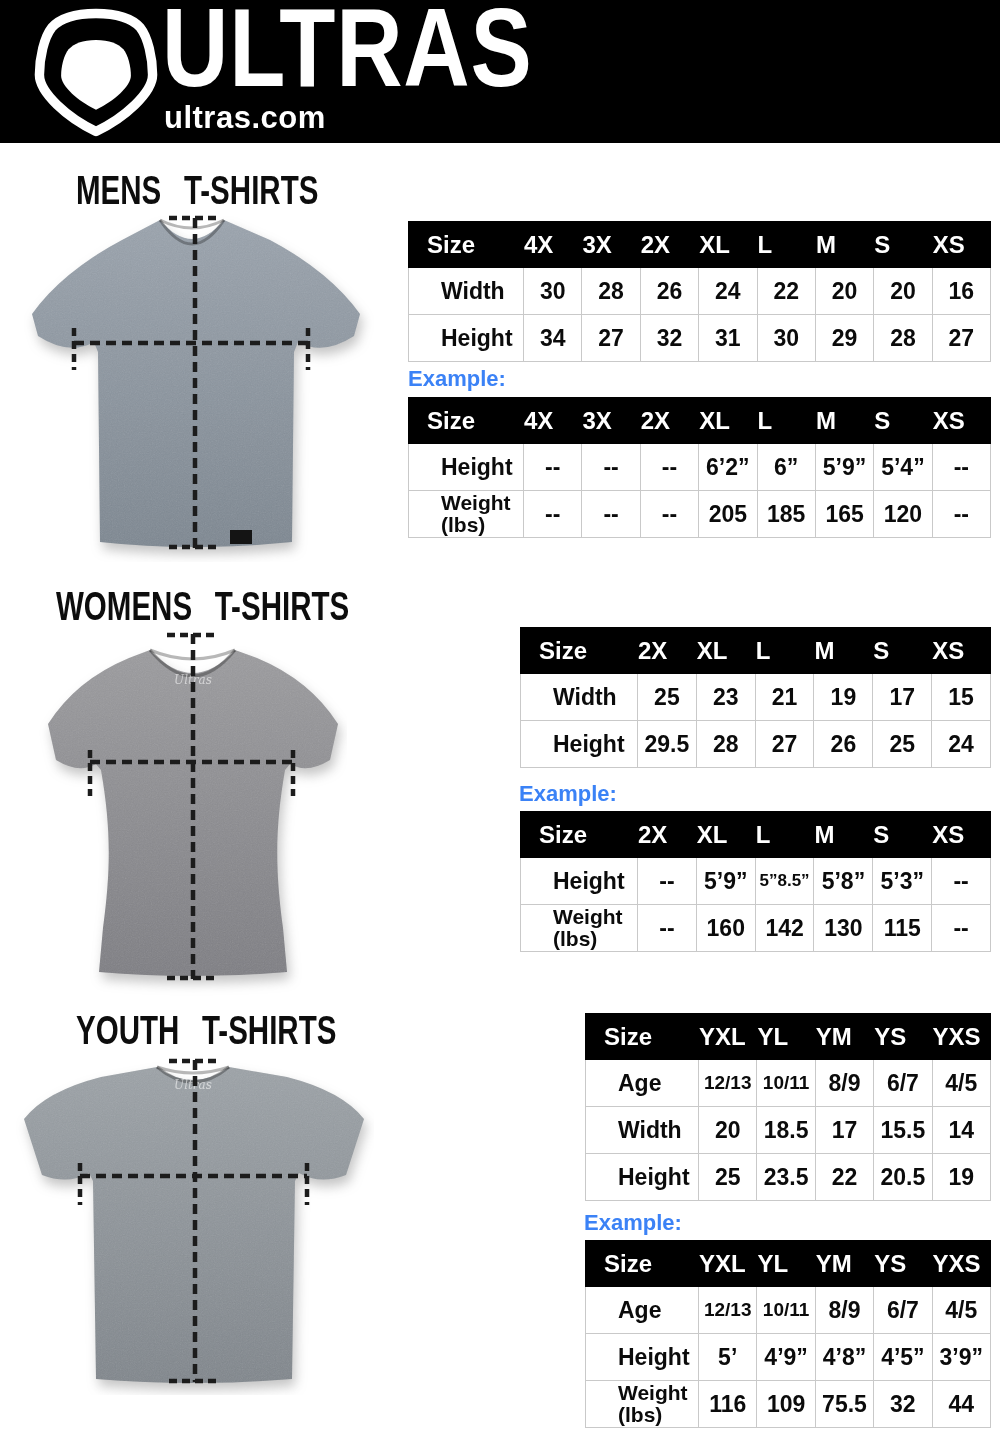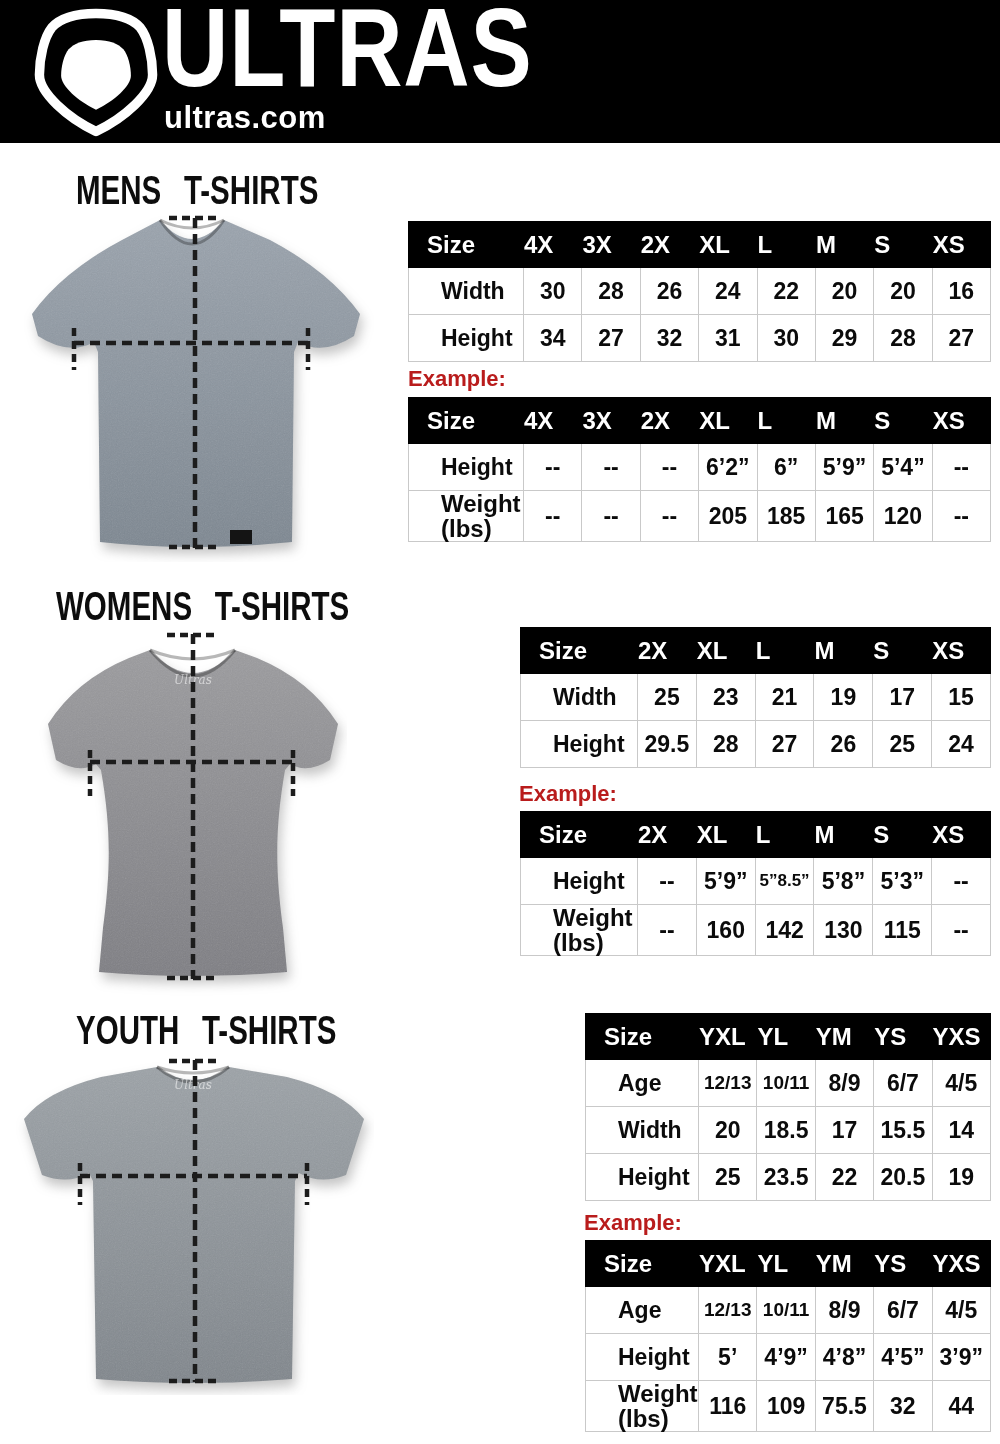--- a/index.html
+++ b/index.html
@@ -14,34 +14,34 @@
   .site{position:absolute;left:164px;top:100px;font-size:31px;font-weight:600;color:#fff;letter-spacing:.5px;}
 
   
   .section-title{position:absolute;font-weight:800;font-size:41px;line-height:1;color:#0d0d0d;
                  letter-spacing:0px;word-spacing:20px;white-space:nowrap;
                  transform:scaleX(.72);transform-origin:0 0;}
   #mens-title{left:76px;top:170px;}
   #womens-title{left:56px;top:586px;}
   #youth-title{left:76px;top:1010px;}
 
-  .example-label{position:absolute;font-size:22px;font-weight:700;color:#b91c1c;}
+  .example-label{position:absolute;font-size:22px;font-weight:700;color:#3b82f6;}
   #mens-example-label{left:408px;top:366px;}
   #womens-example-label{left:519px;top:781px;}
   #youth-example-label{left:584px;top:1210px;}
 
   
   .sizetable{position:absolute;border-collapse:collapse;table-layout:fixed;background:#fff;}
   .sizetable th{background:#000;color:#fff;font-weight:700;font-size:24px;height:45px;
                 border:1px solid #000;text-align:left;padding:0;}
   .sizetable th.size-th{text-align:left;padding-left:18px;}
   .sizetable td{border:1px solid #c9c9c9;font-weight:700;font-size:23px;height:46px;
                 text-align:center;vertical-align:middle;padding:0;color:#0b0b0b;}
   .sizetable td.label-cell{text-align:left;padding-left:32px;font-size:23px;}
-  .sizetable td.two-line{font-size:24px;line-height:1.05;white-space:pre-line;margin-top:12px;}
+  .sizetable td.two-line{font-size:21px;line-height:1.05;white-space:pre-line;margin-top:12px;}
   .sizetable td.cell-s{font-size:19px;}
   .sizetable td.cell-xs{font-size:17px;margin-left:36px;}
 
   #mens-size-table{left:408px;top:221px;width:583px;}
   #mens-example-table{left:408px;top:397px;width:583px;}
   #womens-size-table{left:520px;top:627px;width:471px;}
   #womens-example-table{left:520px;top:811px;width:471px;}
   #youth-size-table{left:585px;top:1013px;width:406px;}
   #youth-example-table{left:585px;top:1240px;width:406px;}
 

